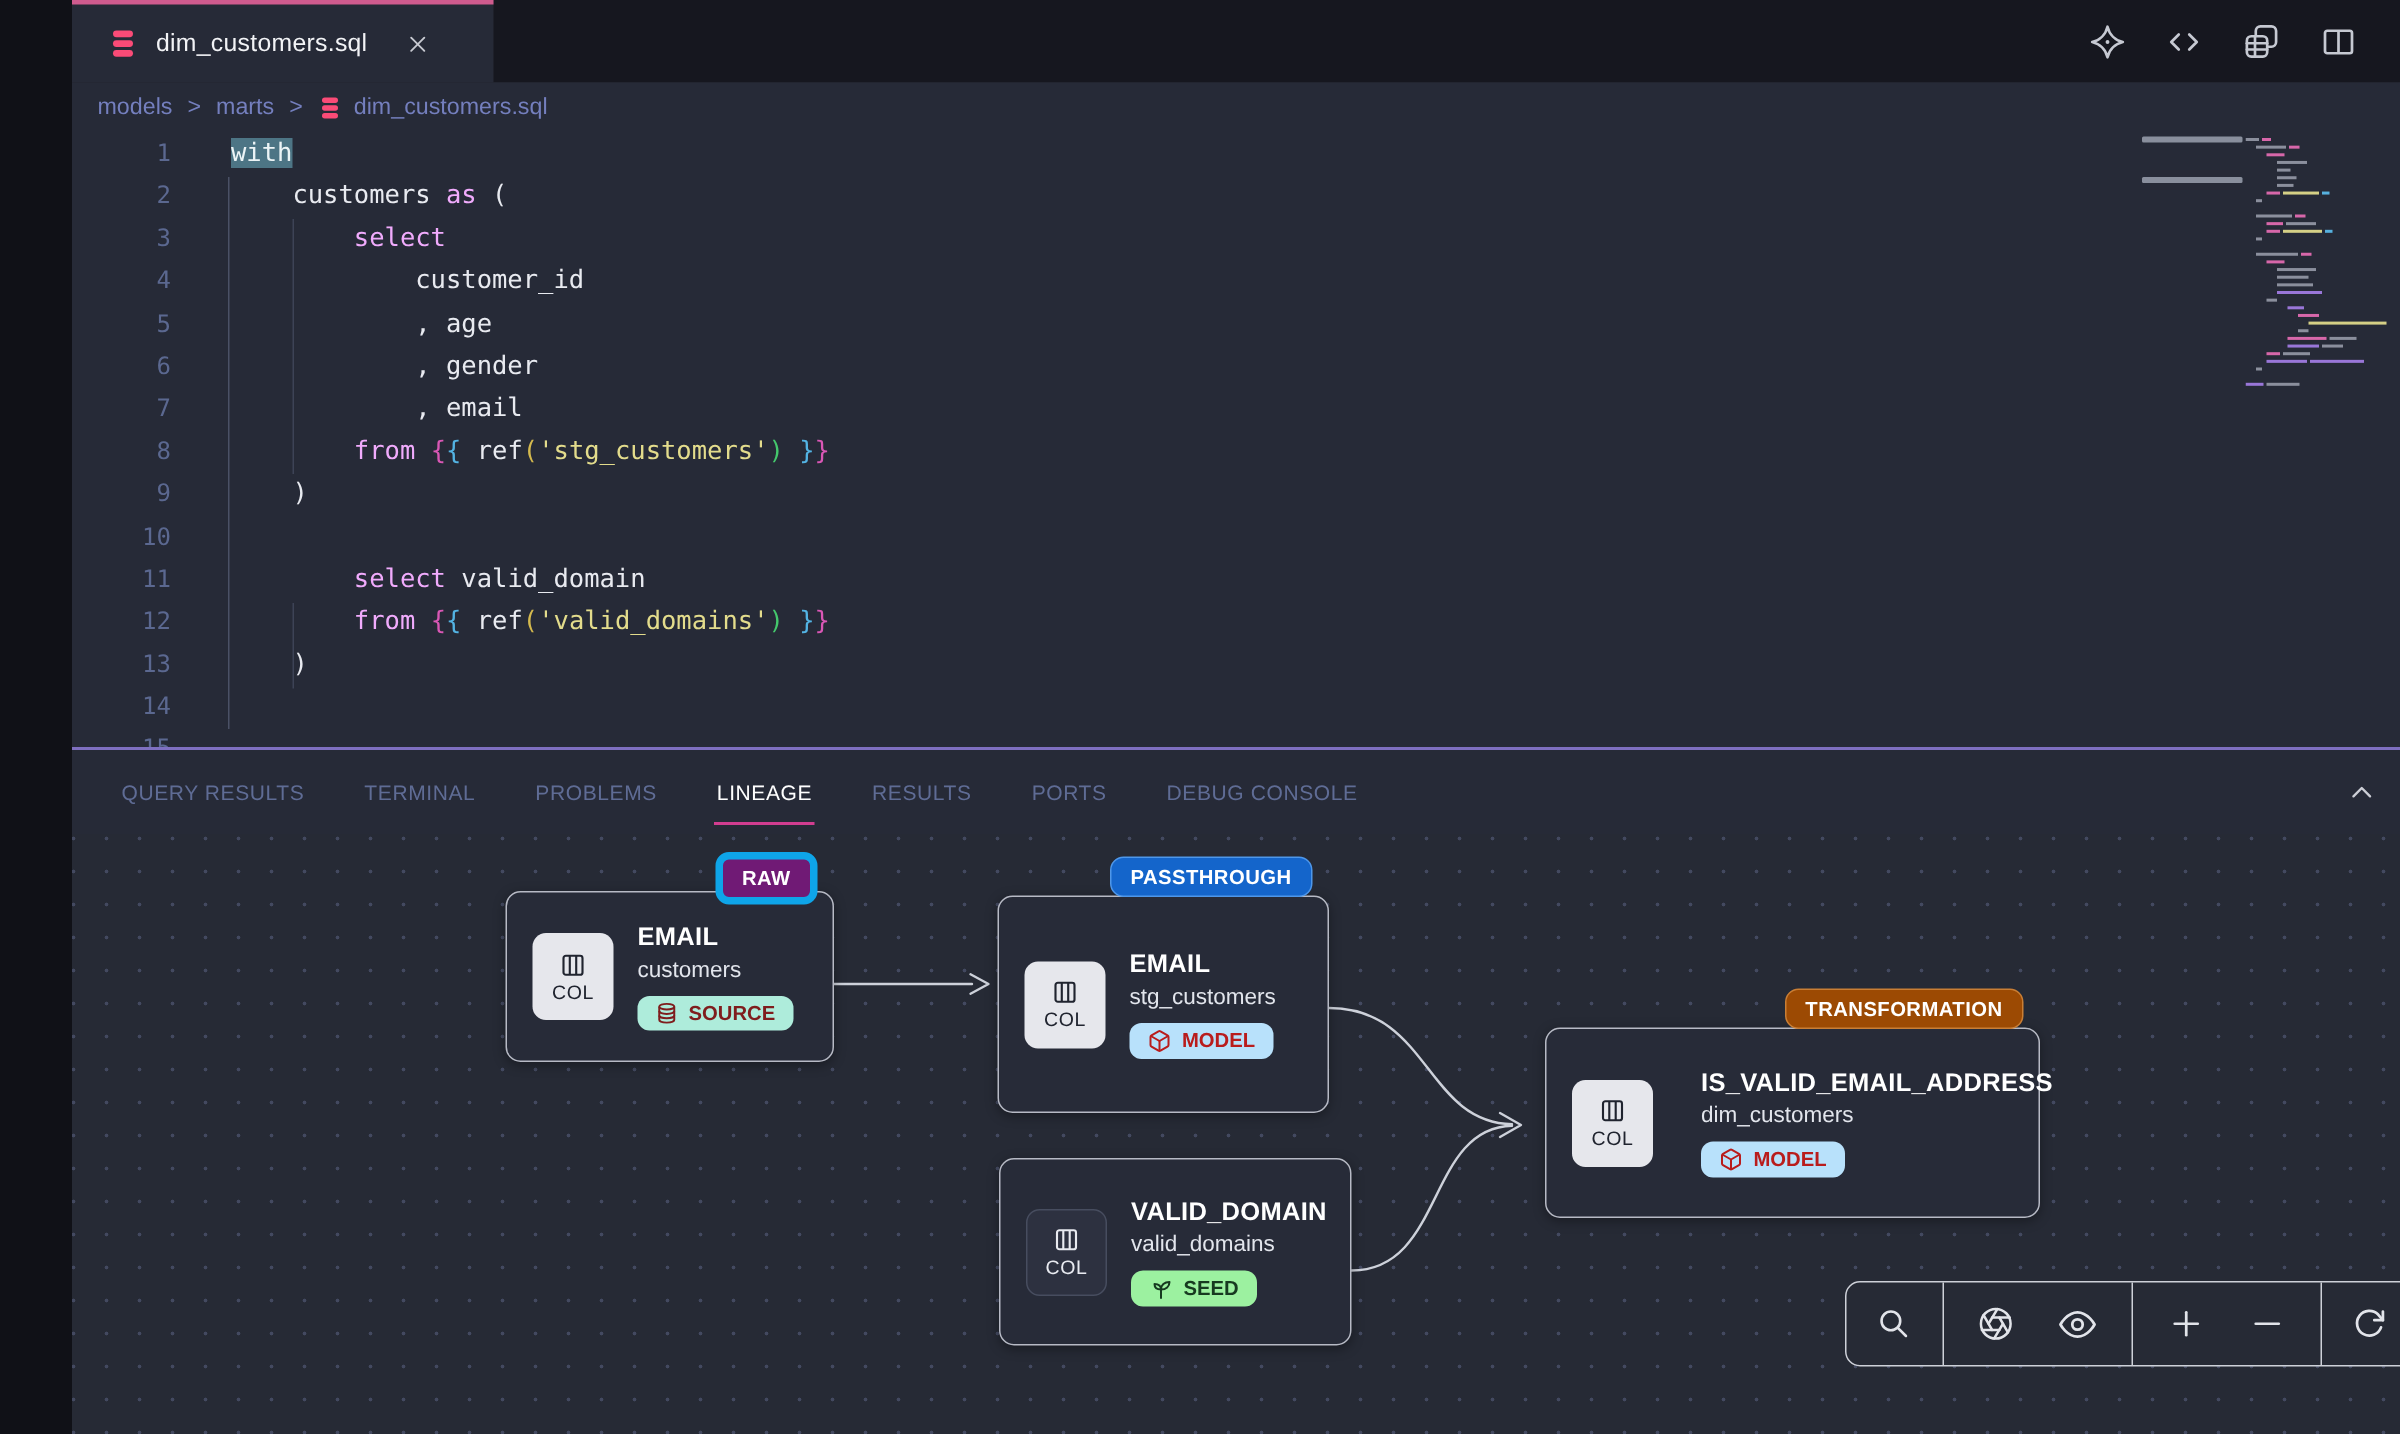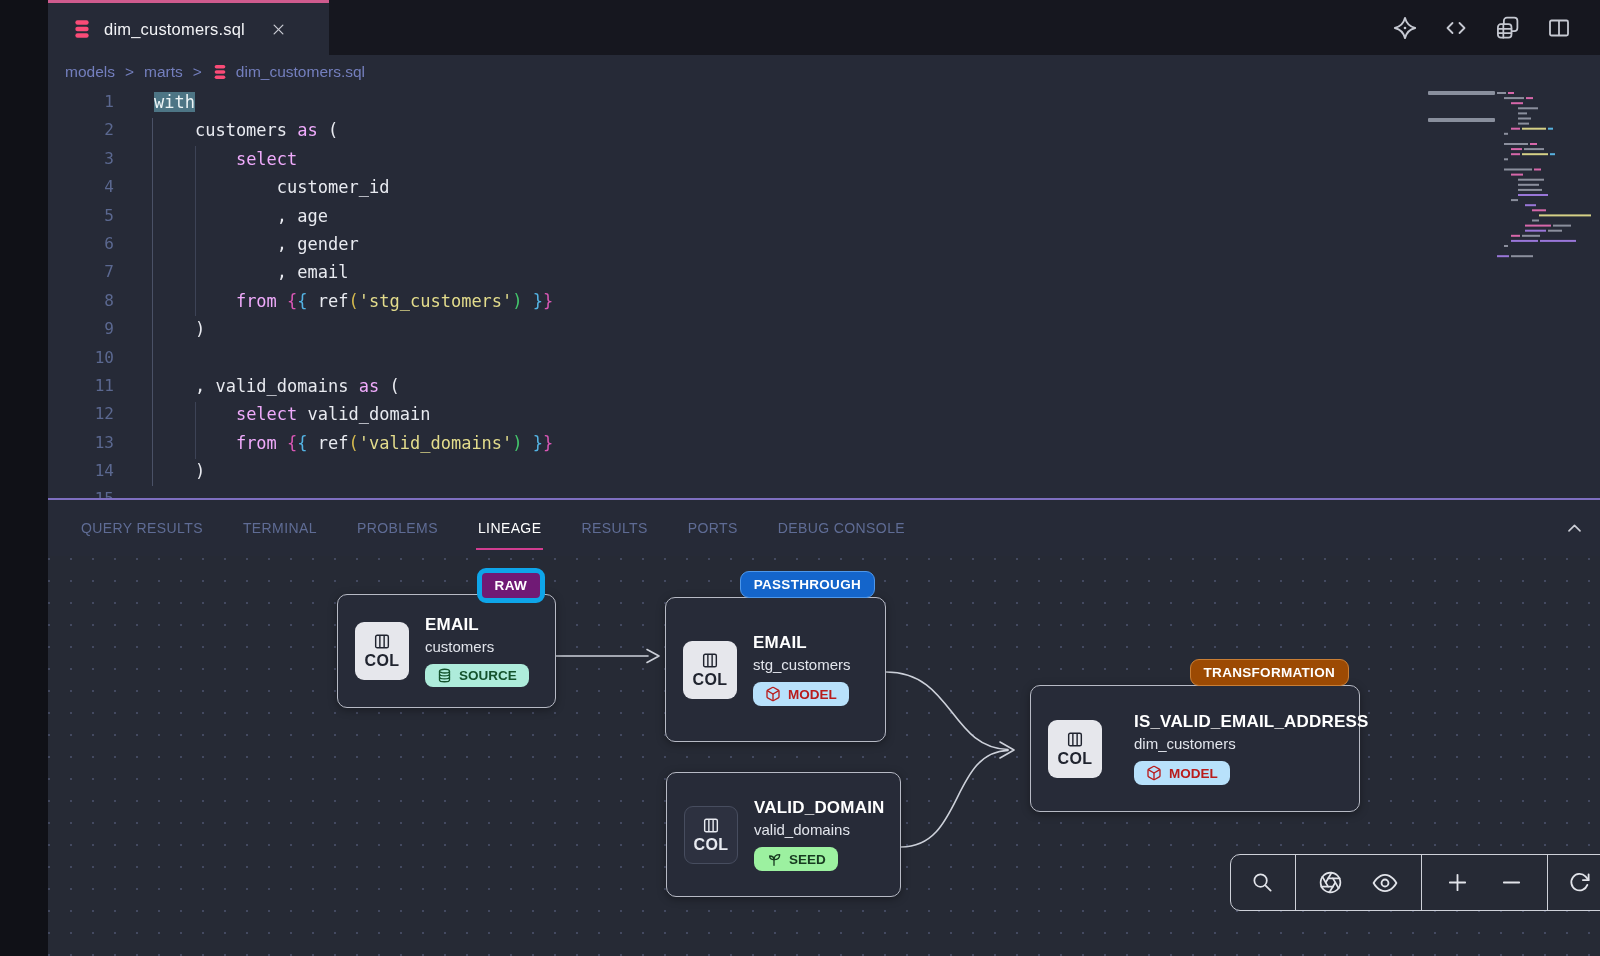--- a/index.html
+++ b/index.html
@@ -68,26 +68,26 @@
              box-shadow:0 2px 8px rgba(0,0,0,.35); }
   .lg-tag { position:absolute; right:10px; top:-27px; padding:5px 13px; border-radius:9px;
             color:#fff; font-size:13.5px; font-weight:700; letter-spacing:.3px; }
   .tag-raw            { background:#701a75; border:5px solid #0ea5e9; }
   .tag-passthrough    { background:#1465cb; border:1px solid #4e97ea; }
   .tag-transformation { background:#9c4a03; border:1px solid #c97e35; }
   .col-box { flex:none; width:54px; height:58px; border-radius:9px; display:flex; flex-direction:column;
              align-items:center; justify-content:center; gap:1px; }
   .col-light { background:#e6e7ec; color:#20242f; }
   .col-dark  { background:#2d3140; color:#e8eaf0; border:1px solid #474d5f; }
-  .col-label { font-size:16px; font-weight:700; letter-spacing:.4px; }
+  .col-label { font-size:13px; font-weight:400; letter-spacing:.4px; }
   .lg-title { color:#ffffff; font-size:17px; font-weight:600; letter-spacing:.2px; }
   .lg-sub   { color:#e2e5ec; font-size:15px; margin-top:3px; }
   .lg-badge { display:inline-flex; align-items:center; gap:7px; margin-top:9px;
               padding:4px 12px; border-radius:8px; font-size:13.5px; font-weight:600; }
-  .badge-source { background:#aeecdb; color:#14532d;justify-content:flex-end; }
+  .badge-source { background:#aeecdb; color:#7f1d1d;justify-content:flex-end; }
   .badge-model  { background:#b8e1fb; color:#b91c1c; }
   .badge-seed   { background:#9cf1a0; color:#173a20; }
 
   
   .lg-toolbar { position:absolute; left:1182px; top:298px; width:381px; height:57px; z-index:3;
                 border:1.5px solid #ced1d9; border-radius:10px; display:flex; background:#262a35; }
   .lg-sec { display:flex; align-items:center; justify-content:space-evenly; height:100%; }
   .lg-sec + .lg-sec { border-left:1.5px solid #ced1d9; }
   .lg-btn { display:flex; color:#e2e4ea; cursor:pointer; padding:6px; }
 </style>
@@ -190,21 +190,20 @@
         <div class="code-line"><span class="tok-sel">with</span></div>
         <div class="code-line"><span class="tok-d">    customers </span><span class="tok-kw">as</span><span class="tok-d"> (</span></div>
         <div class="code-line"><span class="tok-d">        </span><span class="tok-kw">select</span></div>
         <div class="code-line"><span class="tok-d">            customer_id</span></div>
         <div class="code-line"><span class="tok-d">            , age</span></div>
         <div class="code-line"><span class="tok-d">            , gender</span></div>
         <div class="code-line"><span class="tok-d">            , email</span></div>
         <div class="code-line"><span class="tok-d">        </span><span class="tok-kw">from</span><span class="tok-d"> </span><span class="tok-b1">{</span><span class="tok-b2">{</span><span class="tok-d"> ref</span><span class="tok-po">(</span><span class="tok-str">'stg_customers'</span><span class="tok-pc">)</span><span class="tok-d"> </span><span class="tok-b2">}</span><span class="tok-b1">}</span></div>
         <div class="code-line"><span class="tok-d">    )</span></div>
         <div class="code-line"></div>
-        <div class="code-line"><span class="tok-d">    , valid_domains </span><span class="tok-kw">as</span><span class="tok-d"> (</span></div>
         <div class="code-line"><span class="tok-d">        </span><span class="tok-kw">select</span><span class="tok-d"> valid_domain</span></div>
         <div class="code-line"><span class="tok-d">        </span><span class="tok-kw">from</span><span class="tok-d"> </span><span class="tok-b1">{</span><span class="tok-b2">{</span><span class="tok-d"> ref</span><span class="tok-po">(</span><span class="tok-str">'valid_domains'</span><span class="tok-pc">)</span><span class="tok-d"> </span><span class="tok-b2">}</span><span class="tok-b1">}</span></div>
         <div class="code-line"><span class="tok-d">    )</span></div>
         <div class="code-line"></div>
       </div>
     <div class="iguide g1"></div>
     <div class="iguide g2a"></div>
     <div class="iguide g2b"></div>
     <div class="minimap">
       <svg id="minimap-svg" width="100" height="180">

